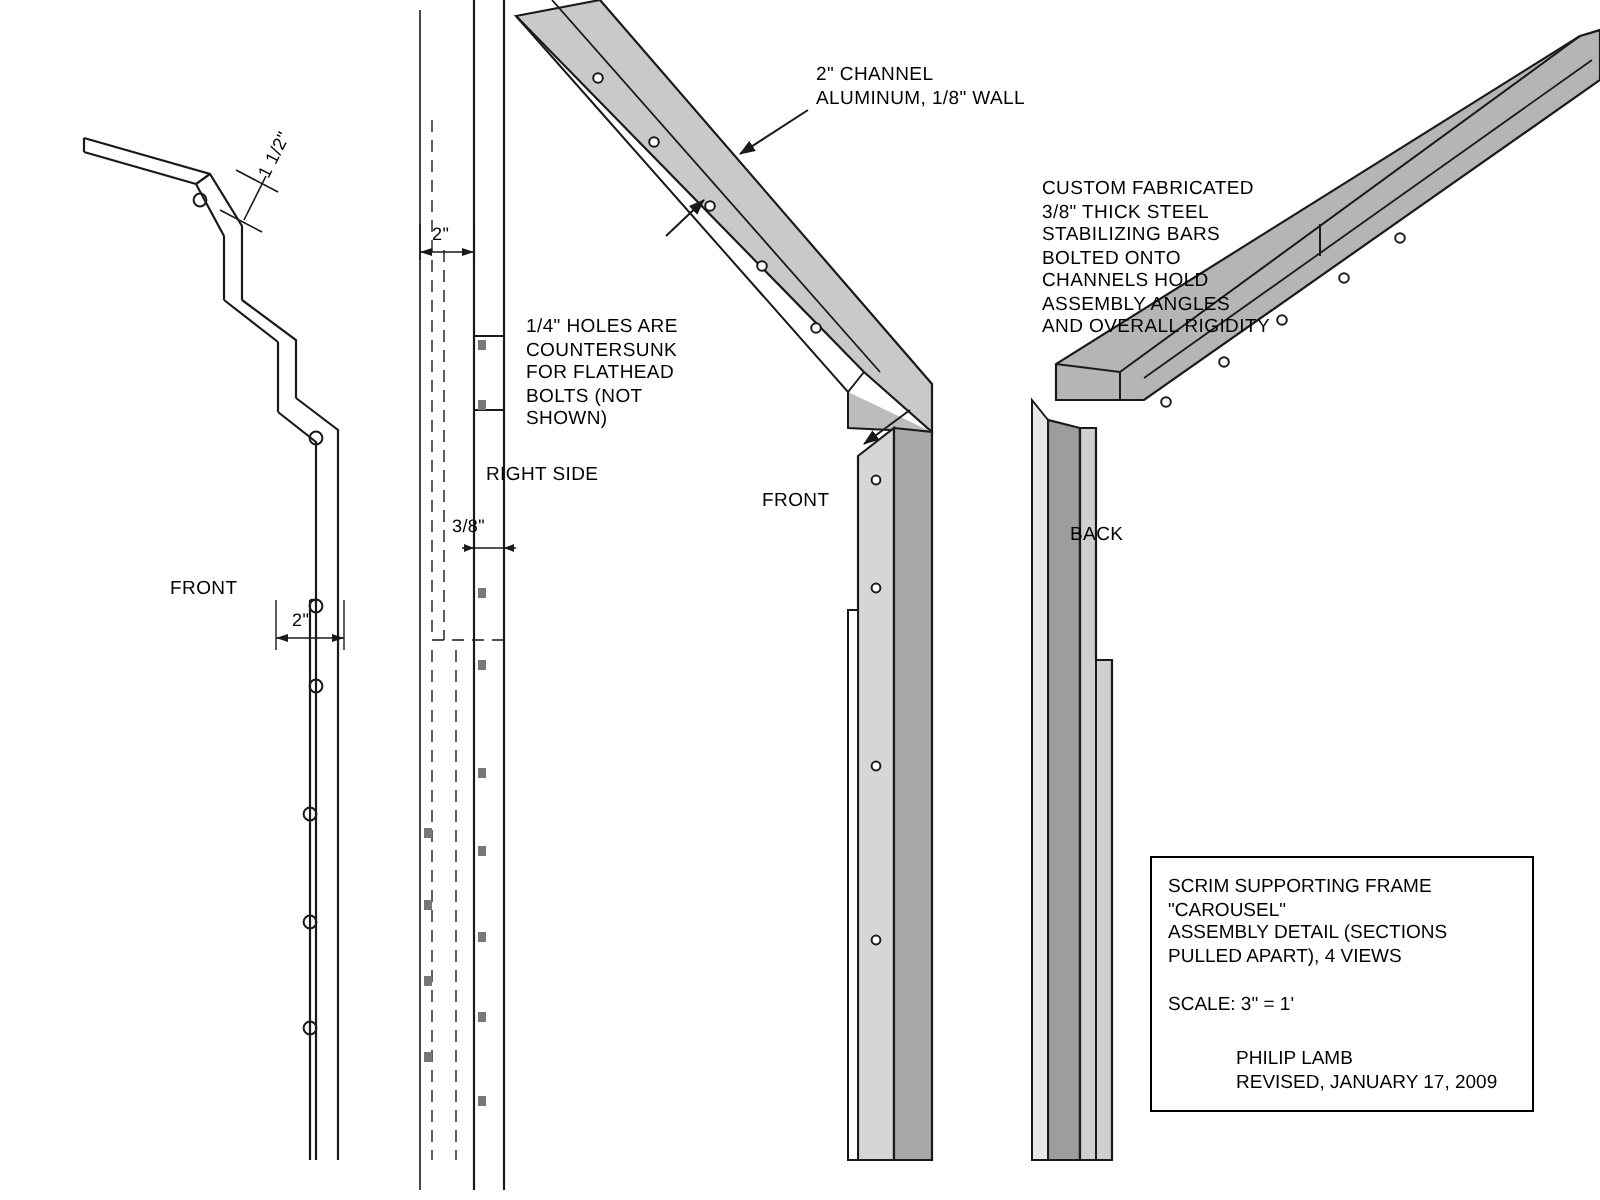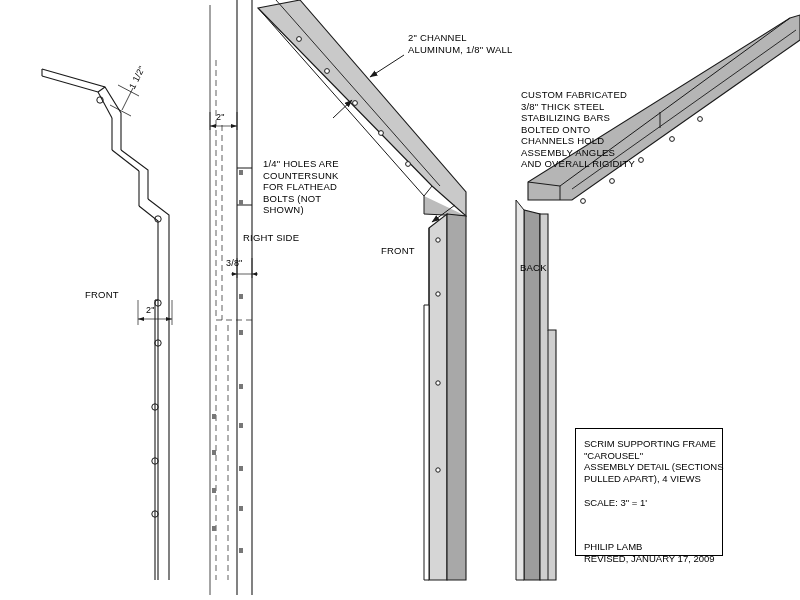--- a/index.html
+++ b/index.html
@@ -37,36 +37,36 @@
     font-size: 9px;
     line-height: 11px;
   }
   .lbl.rot {
     transform-origin: 0 0;
   }
   #titleblock {
     position: absolute;
     left: 575px;
     top: 428px;
-    width: 148px;
+    width: 192px;
     height: 128px;
     border: 1px solid #000000;
     box-sizing: border-box;
   }
   #titleblock .tb-text {
     position: absolute;
     left: 8px;
     font-size: 9.5px;
     line-height: 11.5px;
     white-space: pre;
     color: #000;
   }
   .tb-1 { top: 9px; }
   .tb-2 { top: 68px; }
-  .tb-3 { top: 112px; }
+  .tb-3 { top: 95px; margin-left: 34px; }
 </style>
 </head>
 <body>
 
 <div id="sheet">
 
   <svg class="drawing" viewBox="0 0 800 600">
     <defs>
       <marker id="arrowhead" markerWidth="9" markerHeight="9" refX="7.5" refY="3" orient="auto">
         <path d="M0,0 L8,3 L0,6 z" fill="#1a1a1a"></path>
@@ -213,21 +213,21 @@
 3/8" THICK STEEL
 STABILIZING BARS
 BOLTED ONTO
 CHANNELS HOLD
 ASSEMBLY ANGLES
 AND OVERALL RIGIDITY</div>
 
   <div class="lbl" style="left:85px; top:289px;">FRONT</div>
   <div class="lbl" style="left:230px; top:232px;margin-left:13px;">RIGHT SIDE</div>
   <div class="lbl" style="left:381px; top:245px;">FRONT</div>
-  <div class="lbl" style="left:520px; top:262px;text-align:right;">BACK</div>
+  <div class="lbl" style="left:535px; top:262px;text-align:right;">BACK</div>
 
   <div class="lbl rot small" style="left:127px; top:86px; transform: rotate(-63deg);">1 1/2"</div>
   <div class="lbl small" style="left:216px; top:112px;">2"</div>
   <div class="lbl small" style="left:226px; top:258px;">3/8"</div>
   <div class="lbl small" style="left:146px; top:305px;">2"</div>
 
   <div id="titleblock">
     <div class="tb-text tb-1">SCRIM SUPPORTING FRAME
 "CAROUSEL"
 ASSEMBLY DETAIL (SECTIONS

